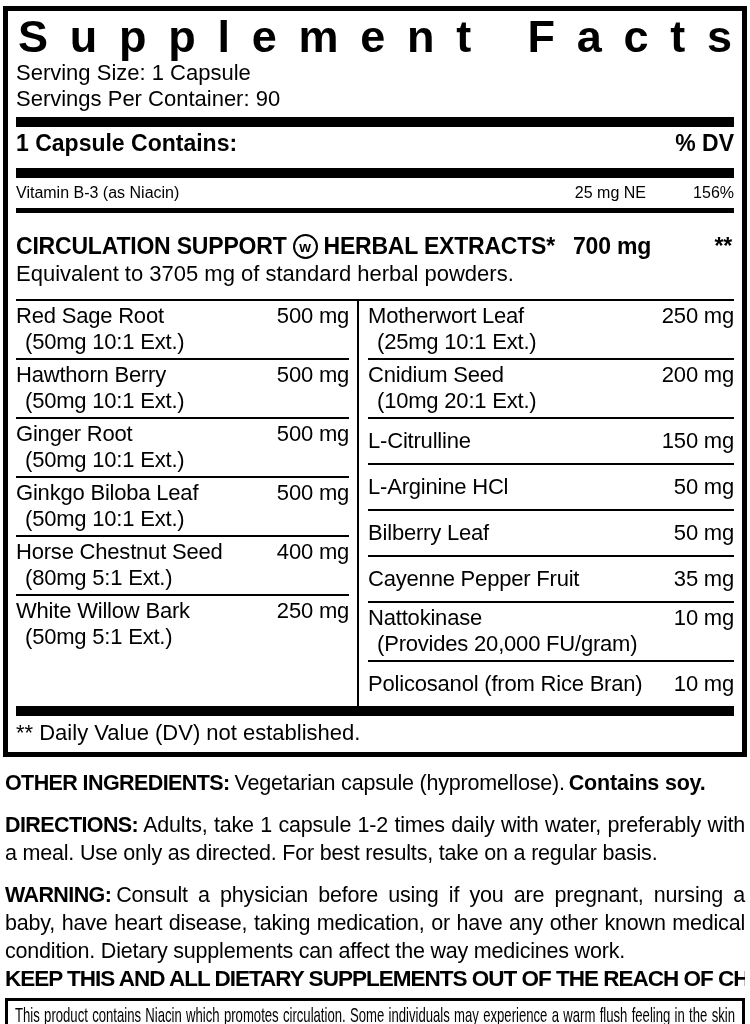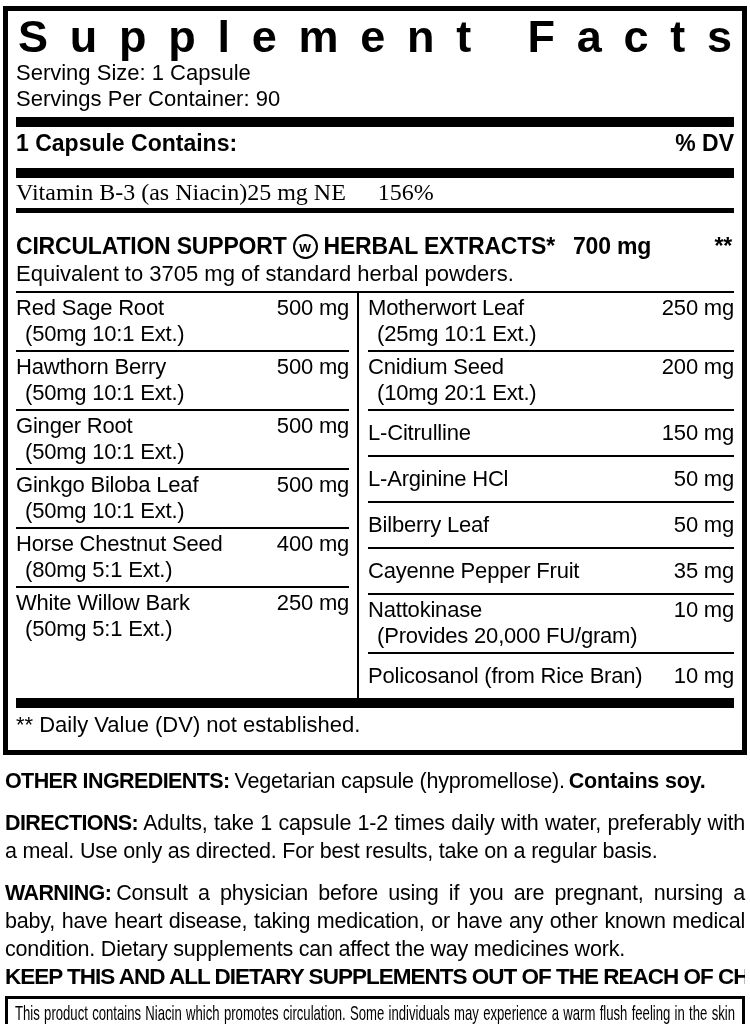--- a/index.html
+++ b/index.html
@@ -15,44 +15,44 @@
     font-weight:bold;font-size:45px;line-height:47px;padding:2px 2px 0;
     white-space:nowrap;
   }
   .serving-line{font-size:22px;line-height:26px;}
   .bar{background:#000;height:10px;}
   .bar.med{height:5px;}
   .bar.thin{height:2px;}
   .bar.b1{margin-top:5px;}
   .contains-row{display:flex;justify-content:space-between;align-items:baseline;
     font-weight:bold;font-size:23px;line-height:26px;padding:3px 0 12px;}
-  .vit-row{display:flex;align-items:baseline;
-    font-size:24px;line-height:25px;padding:2px 0 3px;font-family:Liberation Serif, serif;}
+  .vit-row{display:flex;justify-content:space-between;align-items:baseline;
+    font-size:16px;line-height:25px;padding:2px 0 3px;}
   .vit-right{display:flex;}
   .vit-dv{width:88px;text-align:right;}
   .herb-head{display:flex;align-items:center;font-weight:bold;
     font-size:23px;line-height:27px;padding-top:20px;letter-spacing:-0.2px;white-space:nowrap;}
   .w-circle{display:inline-flex;align-items:center;justify-content:center;
     width:21px;height:21px;border:2.5px solid #000;border-radius:50%;
     font-size:15px;line-height:15px;margin:0 6px;flex:none;font-weight:bold;}
   .herb-amt{margin-left:18px;}
   .herb-dv{margin-left:auto;padding-right:2px;}
-  .equiv{font-size:22px;line-height:26px;padding:1px 0 4px;}
+  .equiv{font-size:22px;line-height:26px;padding:1px 0 12px;}
   
   .ing-table{display:flex;align-items:stretch;}
   .col{box-sizing:border-box;}
   .col.left{width:47.5%;padding-right:8px;}
   .col.right{flex:1;padding-left:9px;}
   .vdiv{width:2px;background:#000;}
   .ing-row + .ing-row{border-top:2px solid #000;}
   .ing-main{display:flex;justify-content:space-between;gap:6px;
     font-size:22px;line-height:25px;padding-top:2px;white-space:nowrap;letter-spacing:-0.2px;}
   .ing-note{font-size:22px;line-height:25px;padding:1px 0 4px 9px;letter-spacing:-0.2px;white-space:nowrap;}
   .ing-row.single .ing-main{padding:9px 0 10px;}
-  .footnote{font-size:22px;line-height:26px;padding:4px 0 12px;}
+  .footnote{font-size:22px;line-height:26px;padding:4px 0 6px;}
   
   .below{padding:0 2px;}
   .para{font-size:21.5px;line-height:28px;text-align:justify;letter-spacing:-0.2px;}
   .lbl{font-weight:bold;letter-spacing:-0.6px;margin-right:5px;}
   .bold-tail{font-weight:bold;margin-left:4px;}
   .other-para{margin-top:12px;text-align:left;}
   .dir-para{margin-top:14px;}
   .warn-para{margin-top:14px;}
   .keep-line{font-weight:bold;font-size:22.5px;line-height:28px;
     letter-spacing:-1px;white-space:nowrap;overflow:hidden;}

